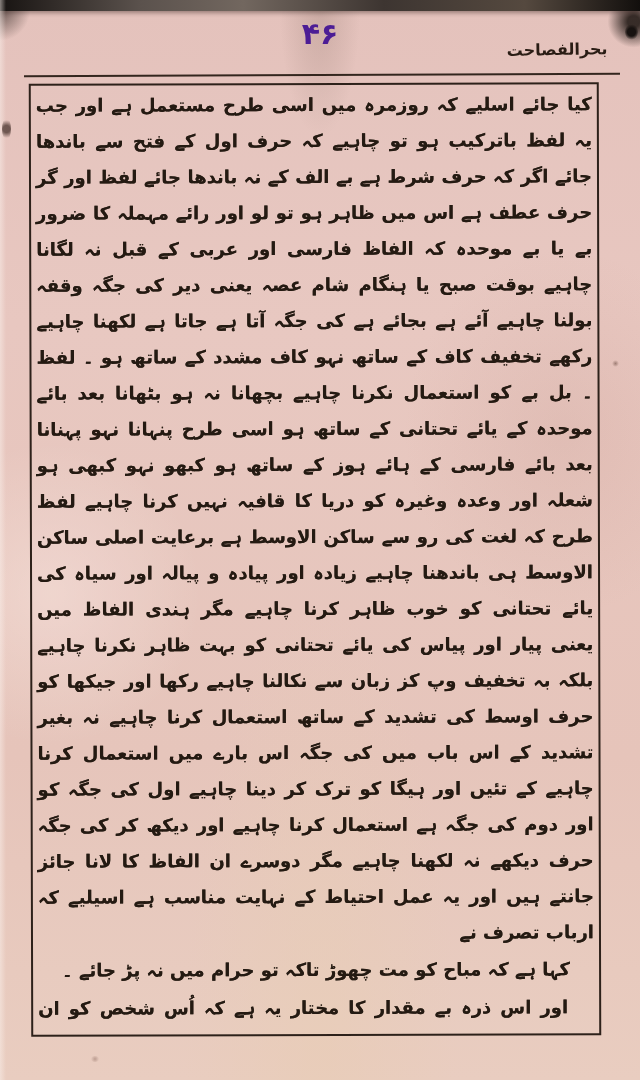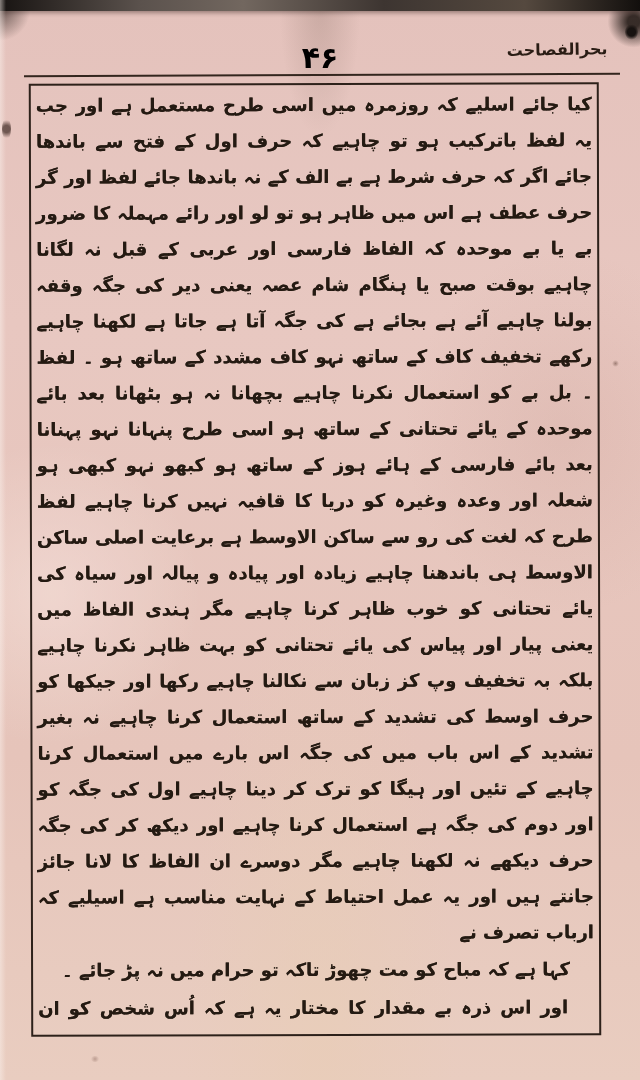--- a/index.html
+++ b/index.html
@@ -30,22 +30,22 @@
     background:linear-gradient(90deg,rgba(250,240,235,.5),rgba(250,240,235,0));}
   .speck{position:absolute;border-radius:50%;}
 
   .header-title{
     position:absolute;top:40px;right:18px;width:130px;
     direction:rtl;text-align:center;
     font-size:16px;font-weight:bold;color:#2a1d15;
     transform:rotate(-1deg);
   }
   .page-number{
-    position:absolute;top:40px;left:0;width:640px;text-align:center;
-    direction:rtl;font-size:30px;font-weight:bold;color:#000000;
+    position:absolute;top:16px;left:0;width:640px;text-align:center;
+    direction:rtl;font-size:30px;font-weight:bold;color:#4c1d95;
     letter-spacing:2px;
   }
   .header-rule{
     position:absolute;left:24px;top:74px;width:596px;height:2px;
     background:#33261e;transform:rotate(-0.25deg);
   }
 
   .frame{
     position:absolute;left:30px;top:83px;width:570px;height:953px;
     border:2px solid #2d211a;box-sizing:border-box;

